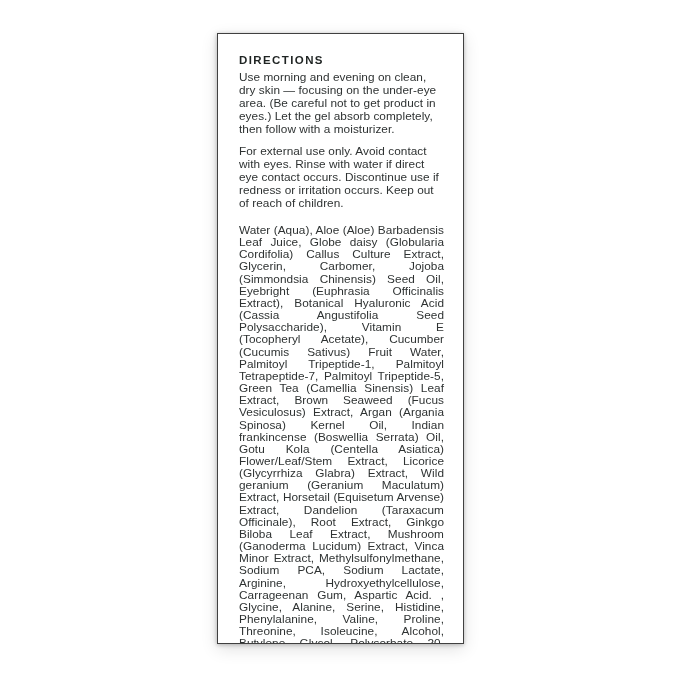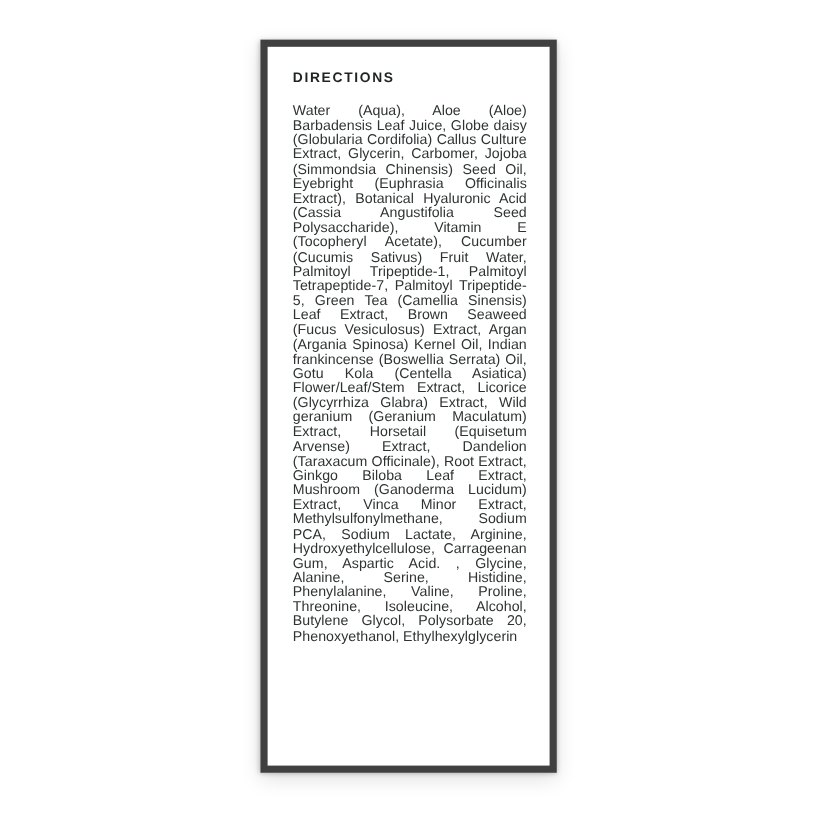--- a/index.html
+++ b/index.html
@@ -12,21 +12,21 @@
     position: relative;
     width: 679px; height: 679px;
     background: #ffffff;
     overflow: hidden;
   }
   .panel {
     position: absolute;
     left: 217px; top: 33px;
     width: 247px; height: 611px;
     background: #ffffff;
-    border: 6px solid #404040;
+    border: 1px solid #404040;
     box-shadow: 0 1px 4px rgba(0,0,0,0.22), 0 5px 16px rgba(0,0,0,0.12), -2px 0 6px rgba(0,0,0,0.06);
     padding: 20px 19px 14px 21px;
     overflow: hidden;
   }
   .hdr {
     font-size: 11.5px;
     font-weight: bold;
     letter-spacing: 1.4px;
     color: #1f2423;
     line-height: 13px;
@@ -50,20 +50,22 @@
   }
 </style>
 </head>
 <body>
 
 <div class="stage">
   <div class="panel">
 
     <div class="section">
       <h2 class="hdr">DIRECTIONS</h2>
+      <p class="para">Use morning and evening on clean, dry skin — focusing on the under-eye area. (Be careful not to get product in eyes.) Let the gel absorb completely, then follow with a moisturizer.</p>
+      <p class="para">For external use only. Avoid contact with eyes. Rinse with water if direct eye contact occurs. Discontinue use if redness or irritation occurs. Keep out of reach of children.</p>
     </div>
 
     <div class="section section-ingredients">
       <p class="para ingredients" lang="en">Water (Aqua), Aloe (Aloe) Barbadensis Leaf Juice, Globe daisy (Globularia Cordifolia) Callus Culture Extract, Glycerin, Carbomer, Jojoba (Simmondsia Chinensis) Seed Oil, Eyebright (Euphrasia Officinalis Extract), Botanical Hyaluronic Acid (Cassia Angustifolia Seed Polysaccharide), Vitamin E (Tocopheryl Acetate), Cucumber (Cucumis Sativus) Fruit Water, Palmitoyl Tripeptide-1, Palmitoyl Tetrapeptide-7, Palmitoyl Tripeptide-5, Green Tea (Camellia Sinensis) Leaf Extract, Brown Seaweed (Fucus Vesiculosus) Extract, Argan (Argania Spinosa) Kernel Oil, Indian frankincense (Boswellia Serrata) Oil, Gotu Kola (Centella Asiatica) Flower/Leaf/Stem Extract, Licorice (Glycyrrhiza Glabra) Extract, Wild geranium (Geranium Maculatum) Extract, Horsetail (Equisetum Arvense) Extract, Dandelion (Taraxacum Officinale), Root Extract, Ginkgo Biloba Leaf Extract, Mushroom (Ganoderma Lucidum) Extract, Vinca Minor Extract, Methylsulfonylmethane, Sodium PCA, Sodium Lactate, Arginine, Hydroxyethylcellulose, Carrageenan Gum, Aspartic Acid. , Glycine, Alanine, Serine, Histidine, Phenylalanine, Valine, Proline, Threonine, Isoleucine, Alcohol, Butylene Glycol, Polysorbate 20, Phenoxyethanol, Ethylhexylglycerin</p>
     </div>
 
   </div>
 </div>
 
 </body></html>

